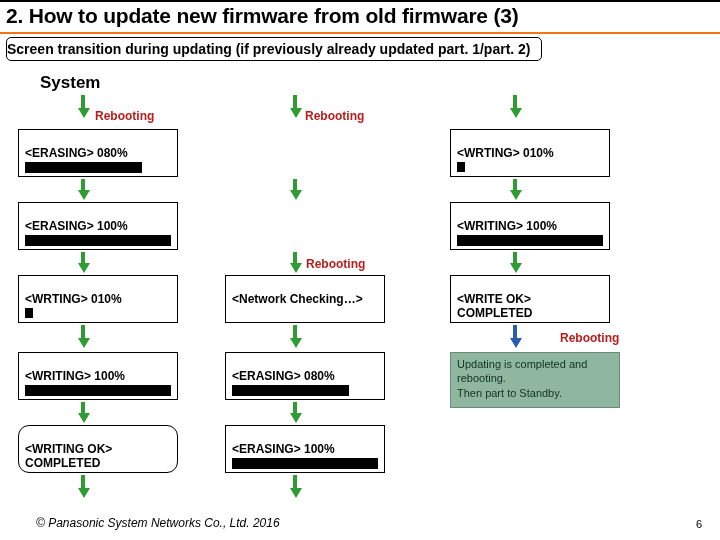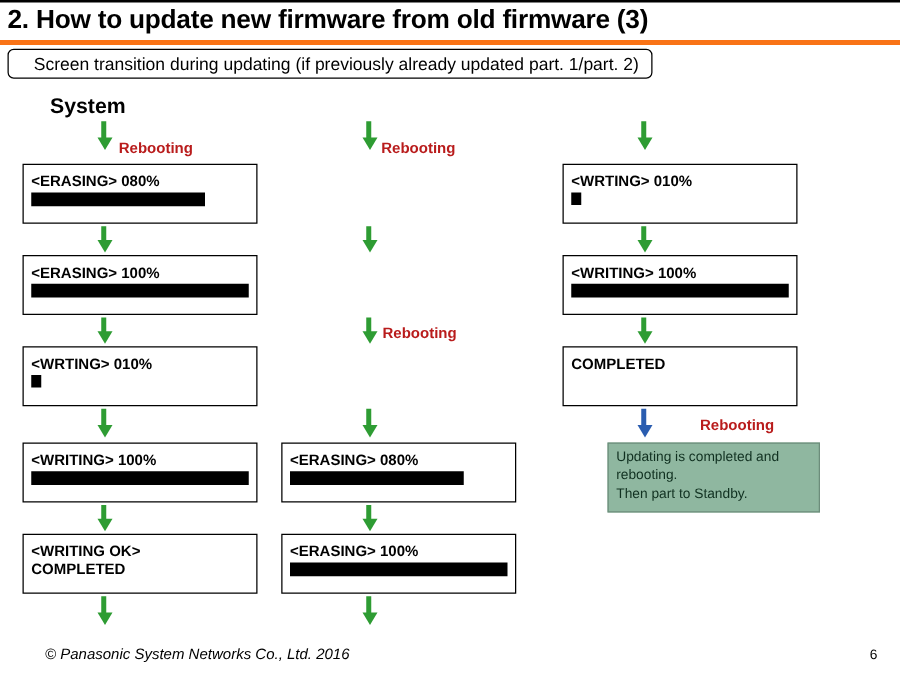--- a/index.html
+++ b/index.html
@@ -8,39 +8,39 @@
     width: 720px;
     height: 540px;
     background: #fff;
     font-family: Arial, Helvetica, sans-serif;
     position: relative;
     overflow: hidden;
   }
   .title-row {
     background: #fff;
     border-top: 2px solid #000;
-    border-bottom: 4px solid #f97316;
+    border-bottom: 2px solid #f97316;
     padding: 2px 6px 4px 6px;
   }
   .title {
     font-size: 21px;
     font-weight: bold;
     color: #000;
     letter-spacing: -0.2px;
   }
   .subtitle-row {
     padding: 3px 4px 6px 6px;
   }
   .subtitle-pill {
     display: inline-block;
     border: 1px solid #000;
     border-radius: 5px;
-    padding: 3px 10px 3px 20px;
+    padding: 3px 10px 3px 0;
     font-size: 14px;
-    font-weight: normal;
+    font-weight: bold;
     color: #000;
   }
   .stage {
     position: relative;
     width: 720px;
     height: 460px;
   }
   .standby {
     position: absolute;
     left: 40px;
@@ -72,24 +72,24 @@
   .caption {
     position: absolute;
     font-size: 12px;
     font-weight: bold;
     color: #b91c1c;
   }
 
   
   .box {
     position: absolute;
-    width: 188px;
+    width: 160px;
     height: 48px;
     border: 1px solid #000;
-    padding: 6px 6px 3px 6px;
+    padding: 16px 6px 3px 6px;
     font-size: 12px;
     font-weight: bold;
     color: #000;
     background: #fff;
   }
   .box .pbar {
     height: 11px;
     margin-top: 2px;
     position: relative;
   }
@@ -187,21 +187,21 @@
     <div>&lt;WRITING&gt; 100%</div>
     <div class="pbar">
         <div class="fill" style="width:100%;"></div>
       </div>
   </div>
   <div class="arrow green" style="left:78px; top:335px;">
       <div class="shaft" style="height:12px;"></div>
       <div class="head"></div>
     </div>
 
-  <div class="box" style="left:18px; top:358px;">
+  <div class="box" style="left:18px; top:358px;border-radius:11px;">
     <div>&lt;WRITING OK&gt;</div>
     <div>COMPLETED</div>
   </div>
   <div class="arrow green" style="left:78px; top:408px;">
       <div class="shaft" style="height:14px;"></div>
       <div class="head"></div>
     </div>
 
   <div class="arrow green" style="left:290px; top:28px;">
       <div class="shaft" style="height:14px;"></div>
@@ -213,20 +213,23 @@
       <div class="shaft" style="height:12px;"></div>
       <div class="head"></div>
     </div>
 
   <div class="arrow green" style="left:290px; top:185px;">
       <div class="shaft" style="height:12px;"></div>
       <div class="head"></div>
     </div>
   <div class="caption" style="left:306px; top:190px;">Rebooting</div>
 
+  <div class="box" style="left:225px; top:208px;">
+    <div>&lt;Network Checking…&gt;</div>
+  </div>
   <div class="arrow green" style="left:290px; top:258px;">
       <div class="shaft" style="height:14px;"></div>
       <div class="head"></div>
     </div>
 
   <div class="box" style="left:225px; top:285px;">
     <div>&lt;ERASING&gt; 080%</div>
     <div class="pbar">
         <div class="fill" style="width:80%;"></div>
       </div>
@@ -266,29 +269,30 @@
     <div class="pbar">
         <div class="fill" style="width:100%;"></div>
       </div>
   </div>
   <div class="arrow green" style="left:510px; top:185px;">
       <div class="shaft" style="height:12px;"></div>
       <div class="head"></div>
     </div>
 
   <div class="box" style="left:450px; top:208px;">
+    <div>&lt;WRITE OK&gt;</div>
     <div>COMPLETED</div>
   </div>
   <div class="arrow blue" style="left:510px; top:258px;">
       <div class="shaft" style="height:14px;"></div>
       <div class="head"></div>
     </div>
   <div class="caption" style="left:560px; top:264px;">Rebooting</div>
 
-  <div class="resultbox" style="left:450px; top:285px;margin-left:36px;">
+  <div class="resultbox" style="left:450px; top:285px;">
     <div>Updating is completed and rebooting.</div>
     <div>Then part to Standby.</div>
   </div>
 
 </div>
 
 <div class="copyright">© Panasonic System Networks Co., Ltd.  2016</div>
 <div class="pagenum">6</div>
 
 </body></html>

